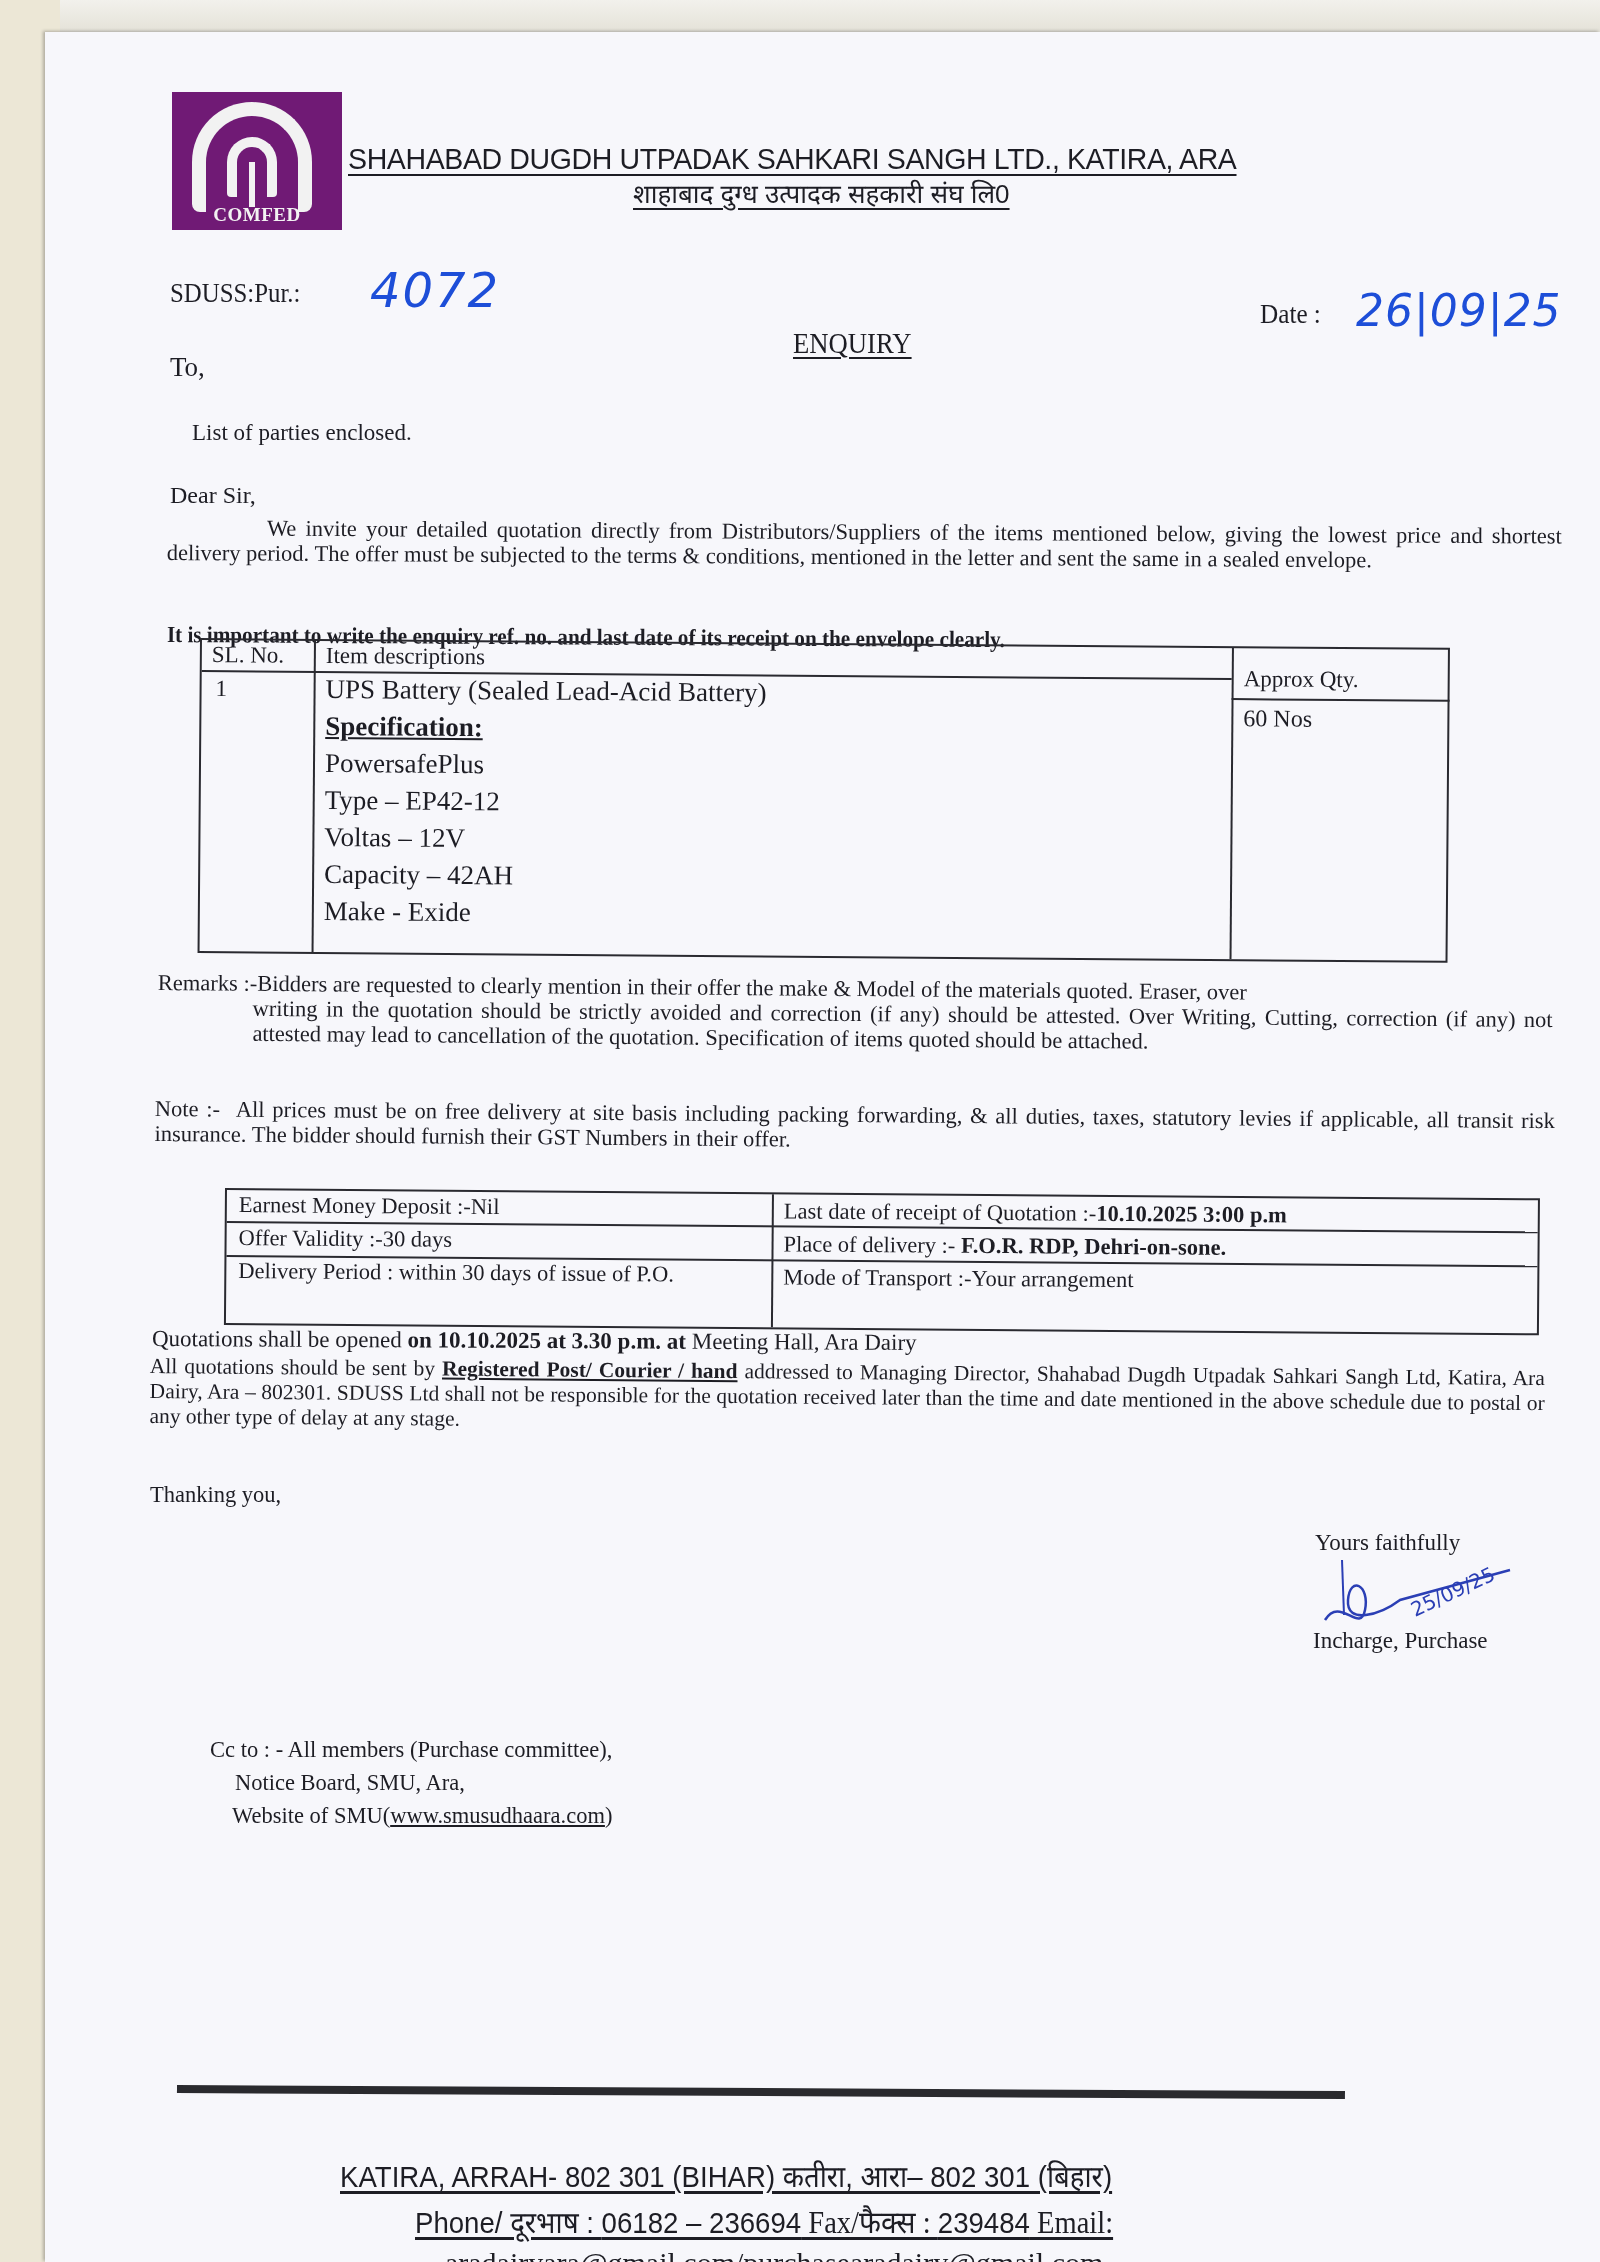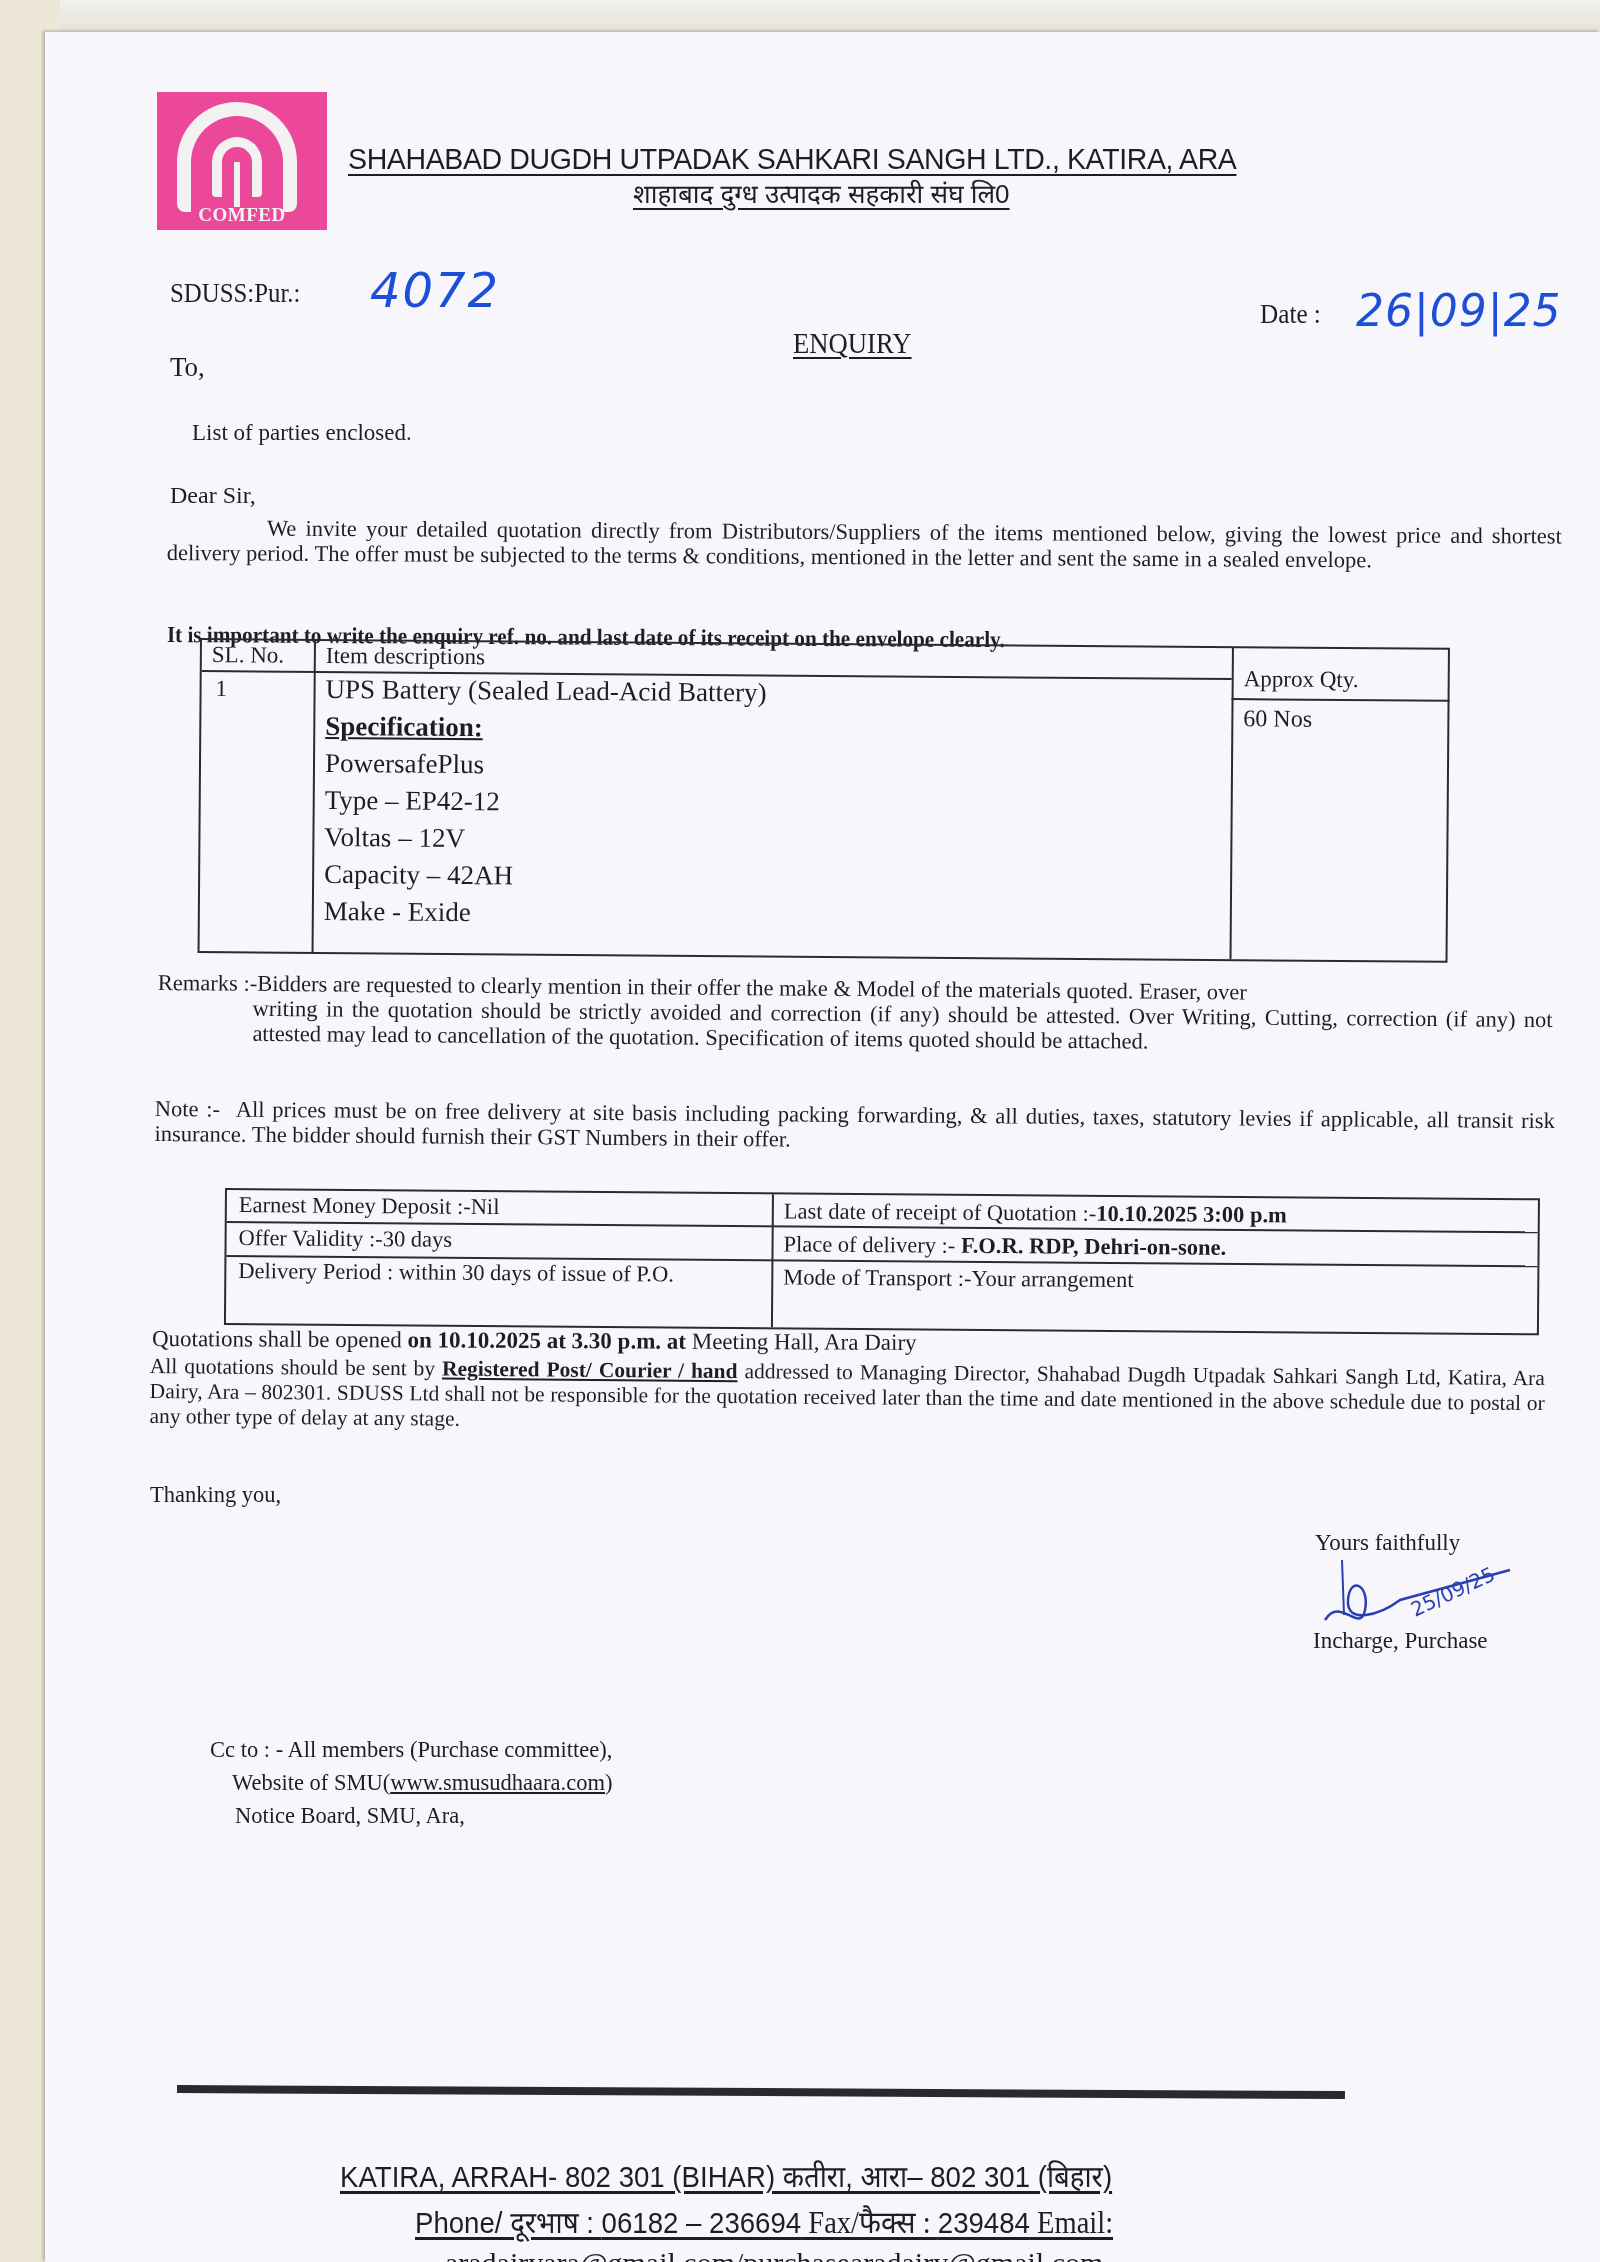--- a/index.html
+++ b/index.html
@@ -15,22 +15,22 @@
   }
   .paper {
     position: absolute; left: 45px; top: 32px; width: 1555px; height: 2230px;
     background: #f7f7fb;
     box-shadow: -2px -1px 3px rgba(0,0,0,0.25);
   }
   .abs { position: absolute; }
 
   
   .logo {
-    position: absolute; left: 157px; top: 92px; width: 170px; height: 138px;
-    background: #ec4899;
+    position: absolute; left: 172px; top: 92px; width: 170px; height: 138px;
+    background: #701a75;
   }
   .logo .ring {
     position: absolute; left: 20px; top: 10px; width: 120px; height: 110px;
     border-radius: 60px 60px 8px 8px; border: 14px solid #f2f2f2; border-bottom: none;
     box-sizing: border-box;
   }
   .logo .inner {
     position: absolute; left: 55px; top: 45px; width: 50px; height: 60px;
     border-radius: 25px 25px 4px 4px; border: 10px solid #f2f2f2; border-bottom: none; box-sizing: border-box;
   }
@@ -202,22 +202,22 @@
 <div class="faith">Yours faithfully</div>
 <svg class="signature" viewBox="0 0 200 80">
   <path d="M5 65 C 20 40, 40 80, 45 55 C 50 30, 30 20, 28 45 C 26 70, 60 60, 80 45 L 190 15" fill="none" stroke="#2b3fb5" stroke-width="2.5"></path>
   <path d="M22 5 L 24 60" fill="none" stroke="#2b3fb5" stroke-width="2"></path>
   <text x="95" y="62" transform="rotate(-25 95 62)" fill="#2b3fb5" font-size="20" font-family="DejaVu Sans, sans-serif">25/09/25</text>
 </svg>
 <div class="sign-title">Incharge, Purchase</div>
 
 <div class="cc">
   <div class="line first"><span>Cc to : - </span><span>All members (Purchase committee),</span></div>
+  <div class="line" style="padding-left:91px;">Notice Board, SMU, Ara,</div>
   <div class="line"><span>Website of SMU(</span><span class="link">www.smusudhaara.com</span><span>)</span></div>
-  <div class="line" style="padding-left:91px;">Notice Board, SMU, Ara,</div>
 </div>
 
 <div class="footer-rule"></div>
 <div class="footer">
   <div class="f1">KATIRA, ARRAH- 802 301 (BIHAR) कतीरा, आरा– 802 301 (बिहार)</div>
   <div class="f2">
     <span>Phone/ दूरभाष : </span><span>06182 – 236694</span><span class="serif"> Fax/फैक्स : </span><span>239484</span><span class="serif"> Email:</span>
   </div>
   <div class="f3">aradairyara@gmail.com/purchasearadairy@gmail.com</div>
 </div>

